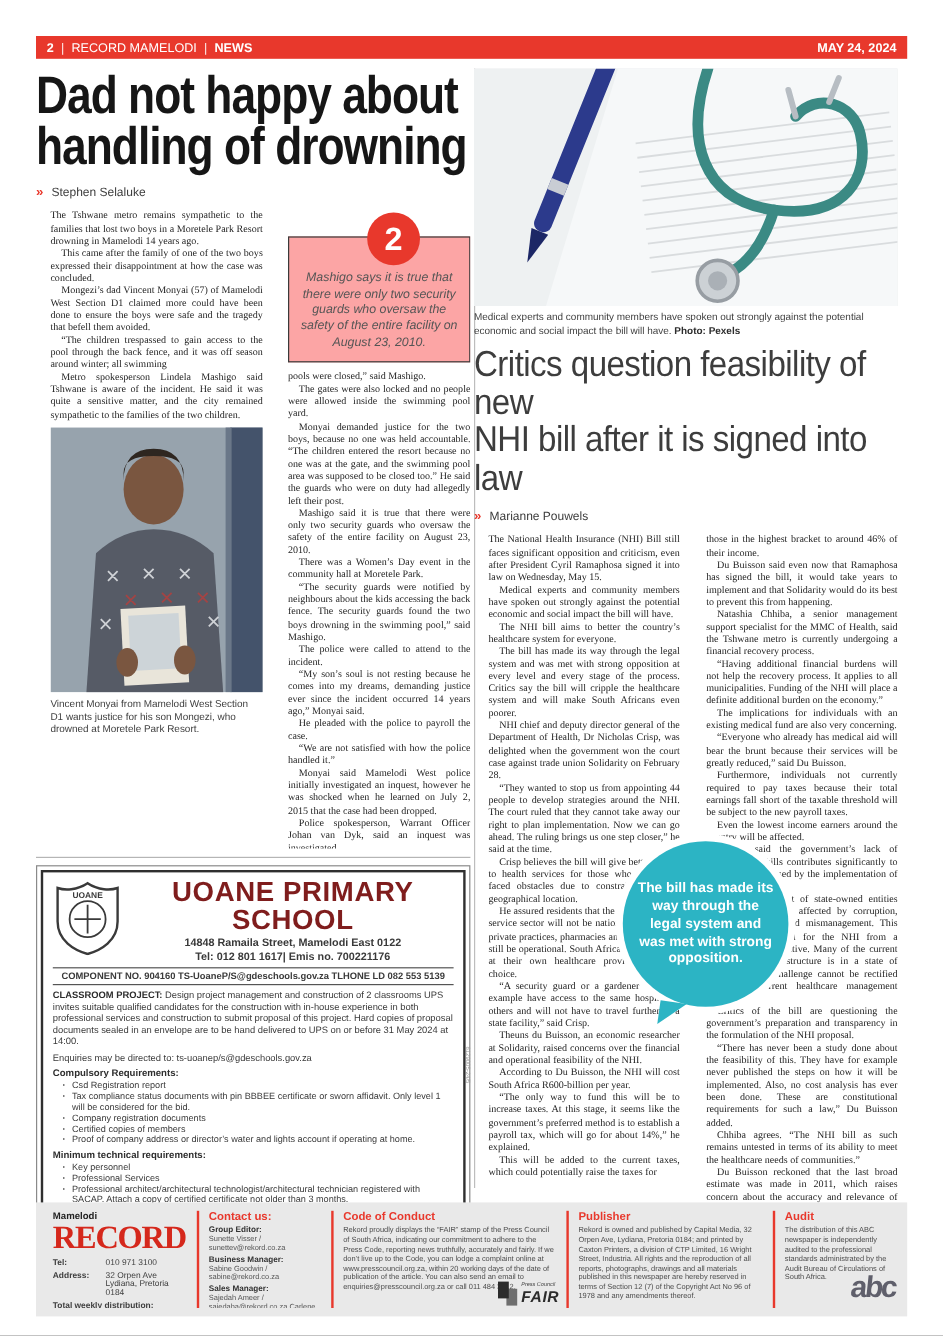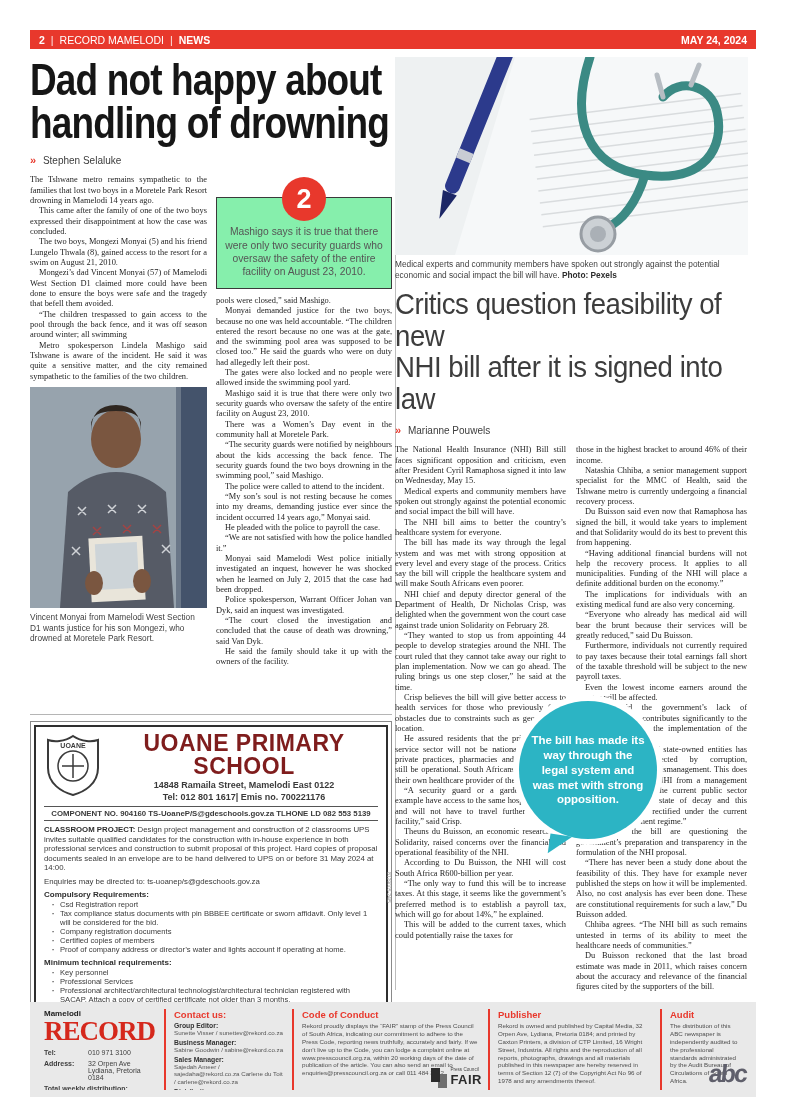--- a/index.html
+++ b/index.html
@@ -14,33 +14,33 @@
   .mh-sep{opacity:.9;}
   .mh-date{margin-left:auto;font-weight:bold;}
   
   .left-article{position:absolute;left:30px;top:59px;width:362px;}
   .hl-wrap{transform:scaleX(.84);transform-origin:0 0;width:120%;}
   .hl-wrap h1{margin:0;font-family:"Liberation Sans",sans-serif;font-weight:bold;font-size:44px;
               line-height:.97;letter-spacing:-1px;color:#161616;}
   .byline{margin:10px 0 0;font-family:"Liberation Sans",sans-serif;font-size:10px;color:#3c3c3c;}
   .byline .chev{color:#e8382c;font-weight:bold;margin-right:4px;font-size:11px;}
   .cols{display:flex;gap:9px;margin-top:9px;height:532px;overflow:hidden;}
-  .col{width:177px;font-size:8.4px;line-height:1.23;text-align:justify;}
+  .col{width:177px;font-size:8.4px;line-height:1.23;text-align:justify;margin-left:12px;}
   .col p{margin:0;text-indent:9px;}
   .paras>p:first-child{text-indent:0;}
   .photo-man{width:177px;height:221px;margin-top:5px;overflow:hidden;}
   .photo-cap,.caption{font-family:"Liberation Sans",sans-serif;font-size:8.3px;line-height:1.28;color:#3f3f3f;
              margin-top:4px;text-align:left;text-indent:0;}
   
   .pq-wrap{position:relative;padding-top:20px;margin:2px 0 7px;}
   .pq-circle{position:absolute;left:66px;top:0;width:44px;height:44px;border-radius:50%;background:#e8382c;
              color:#fff;font-family:"Liberation Sans",sans-serif;font-weight:bold;font-size:27px;
              display:flex;align-items:center;justify-content:center;z-index:2;}
-  .pq-box{border:1.5px solid #3a3a3a;background:#86efac;padding:27px 7px 9px;text-align:center;
-          font-family:"Liberation Sans",sans-serif;font-size:10.3px;line-height:1.3;color:#555;}
+  .pq-box{border:1.5px solid #3a3a3a;background:#fca5a5;padding:27px 7px 9px;text-align:center;
+          font-family:"Liberation Sans",sans-serif;font-size:10.3px;line-height:1.3;color:#555;font-style:italic;}
   .left-rule{border:none;border-top:1px solid #b5b5b5;margin:7px 0 6px;}
   
   .ad-outer{border:1px solid #8a8a8a;padding:3px;position:relative;}
   .ad{border:2px solid #2f2f2f;padding:5px 8px 6px;font-family:"Liberation Sans",sans-serif;color:#3a3a3a;}
   .ad-head{display:flex;align-items:center;gap:8px;}
   .ad-shield{flex:0 0 58px;}
   .ad-title-blk{flex:1;text-align:center;}
   .ad-title{font-size:23px;font-weight:bold;letter-spacing:.5px;color:#7f1d1d;line-height:1;}
   .ad-addr,.ad-tel{font-size:9px;font-weight:bold;margin-top:2px;}
   .ad-comp{border-top:1px solid #555;border-bottom:1px solid #555;font-size:7.8px;font-weight:bold;
@@ -72,34 +72,34 @@
           font-family:"Liberation Sans",sans-serif;font-weight:bold;font-size:11.5px;line-height:1.28;
           padding:12px;box-sizing:border-box;}
   .bubble::after{content:"";position:absolute;bottom:-16px;left:30px;width:0;height:0;
           border-left:22px solid #2cb4c4;border-bottom:20px solid transparent;transform:rotate(8deg);}
   
   .pfooter{position:absolute;left:30px;top:1002px;width:726px;height:95px;background:#e9e9e9;
            display:flex;padding:7px 6px;box-sizing:border-box;font-family:"Liberation Sans",sans-serif;}
   .fcol{padding:0 8px;box-sizing:border-box;position:relative;overflow:hidden;}
   .fcol + .fcol{border-left:2px solid #e8382c;}
   .fcol-brand{width:128px;}
-  .fcol-contact{width:128px;}
+  .fcol-contact{width:112px;}
   .fcol-conduct{width:196px;}
   .fcol-pub{width:172px;}
   .fcol-audit{flex:1;}
   .f-title{color:#e8382c;font-weight:bold;font-size:9.5px;margin:0 0 2px;}
   .f-text{font-size:6.2px;line-height:1.27;color:#4c4c4c;margin:0;}
   .brand-small{font-size:8px;font-weight:bold;color:#222;}
   .brand-big{font-family:"Liberation Serif",serif;font-weight:bold;font-size:27px;color:#d52междуn;}
   .brand-big{color:#d5281c;letter-spacing:-1px;line-height:1;}
   .f-row{display:flex;font-size:7px;color:#3e3e3e;margin-top:4px;}
   .f-row .lbl{font-weight:bold;width:44px;flex:0 0 44px;}
   .c-lbl{font-weight:bold;font-size:6.8px;color:#333;margin:2px 0 0;}
   .c-val{font-size:6.2px;color:#555;margin:0;line-height:1.25;}
-  .fair{position:absolute;right:6px;bottom:2px;display:flex;align-items:flex-start;gap:3px;}
+  .fair{position:absolute;right:6px;bottom:2px;display:flex;align-items:center;gap:3px;font-style:italic;}
   .fair-glyph{width:16px;height:20px;background:
       linear-gradient(#2b2b2b,#2b2b2b) left top/9px 14px no-repeat,
       linear-gradient(#6e6e6e,#6e6e6e) right bottom/9px 14px no-repeat;}
   .fair-txt{line-height:1;}
   .fair-small{font-size:4.6px;color:#444;}
   .fair-big{font-size:13px;font-weight:bold;color:#2b2b2b;letter-spacing:.5px;}
   .cap-media{font-family:"Liberation Serif",serif;font-weight:bold;font-size:13.5px;color:#3a3a44;
              margin:3px 0 0;letter-spacing:.5px;}
   .abc{position:absolute;right:4px;bottom:2px;font-weight:bold;font-size:25px;color:#5f5f6b;
        letter-spacing:-2px;transform:skewX(-6deg);}
@@ -126,21 +126,20 @@
     </div>
     <div class="byline">
       <span class="chev">»</span>
       <span>Stephen Selaluke</span>
     </div>
     <div class="cols">
       <div class="col">
         <div class="paras">
             <p>The Tshwane metro remains sympathetic to the families that lost two boys in a Moretele Park Resort drowning in Mamelodi 14 years ago.</p>
             <p>This came after the family of one of the two boys expressed their disappointment at how the case was concluded.</p>
-            <p>The two boys, Mongezi Monyai (5) and his friend Lungelo Thwala (8), gained access to the resort for a swim on August 21, 2010.</p>
             <p>Mongezi’s dad Vincent Monyai (57) of Mamelodi West Section D1 claimed more could have been done to ensure the boys were safe and the tragedy that befell them avoided.</p>
             <p>“The children trespassed to gain access to the pool through the back fence, and it was off season around winter; all swimming</p>
             <p>Metro spokesperson Lindela Mashigo said Tshwane is aware of the incident. He said it was quite a sensitive matter, and the city remained sympathetic to the families of the two children.</p>
           </div>
         <figure class="photo-man" style="margin:5px 0 0;">
           <svg width="177" height="221" viewBox="0 0 177 221">
             <rect width="177" height="221" fill="#97a3ad"></rect>
             <rect x="150" width="27" height="221" fill="#44536b"></rect>
             <rect x="146" width="5" height="221" fill="#6a7788"></rect>
             <ellipse cx="86" cy="52" rx="25" ry="29" fill="#7a5640"></ellipse>
@@ -161,22 +160,22 @@
         </figure>
         <figcaption class="photo-cap">Vincent Monyai from Mamelodi West Section D1 wants justice for his son Mongezi, who drowned at Moretele Park Resort.</figcaption>
       </div>
       <div class="col">
         <div class="pq-wrap">
           <div class="pq-circle">2</div>
           <div class="pq-box">Mashigo says it is true that there were only two security guards who oversaw the safety of the entire facility on August 23, 2010.</div>
         </div>
         <div class="paras">
             <p>pools were closed,” said Mashigo.</p>
+            <p>The gates were also locked and no people were allowed inside the swimming pool yard.</p>
             <p>Monyai demanded justice for the two boys, because no one was held accountable. “The children entered the resort because no one was at the gate, and the swimming pool area was supposed to be closed too.” He said the guards who were on duty had allegedly left their post.</p>
-            <p>The gates were also locked and no people were allowed inside the swimming pool yard.</p>
             <p>Mashigo said it is true that there were only two security guards who oversaw the safety of the entire facility on August 23, 2010.</p>
             <p>There was a Women’s Day event in the community hall at Moretele Park.</p>
             <p>“The security guards were notified by neighbours about the kids accessing the back fence. The security guards found the two boys drowning in the swimming pool,” said Mashigo.</p>
             <p>The police were called to attend to the incident.</p>
             <p>“My son’s soul is not resting because he comes into my dreams, demanding justice ever since the incident occurred 14 years ago,” Monyai said.</p>
             <p>He pleaded with the police to payroll the case.</p>
             <p>“We are not satisfied with how the police handled it.”</p>
             <p>Monyai said Mamelodi West police initially investigated an inquest, however he was shocked when he learned on July 2, 2015 that the case had been dropped.</p>
             <p>Police spokesperson, Warrant Officer Johan van Dyk, said an inquest was investigated.</p>
             <p>“The court closed the investigation and concluded that the cause of death was drowning,” said Van Dyk.</p>
@@ -284,22 +283,22 @@
           <p>Crisp believes the bill will give better access to health services for those who previously faced obstacles due to constraints such as geographical location.</p>
           <p>He assured residents that the private medical service sector will not be nationalised and that private practices, pharmacies and hospitals will still be operational. South Africans can register at their own healthcare provider of their choice.</p>
           <p>“A security guard or a gardener will, for example have access to the same hospital as others and will not have to travel further to a state facility,” said Crisp.</p>
           <p>Theuns du Buisson, an economic researcher at Solidarity, raised concerns over the financial and operational feasibility of the NHI.</p>
           <p>According to Du Buisson, the NHI will cost South Africa R600-billion per year.</p>
           <p>“The only way to fund this will be to increase taxes. At this stage, it seems like the government’s preferred method is to establish a payroll tax, which will go for about 14%,” he explained.</p>
           <p>This will be added to the current taxes, which could potentially raise the taxes for</p>
         </div>
       <div class="col paras">
           <p>those in the highest bracket to around 46% of their income.</p>
+          <p>Du Buisson said even now that Ramaphosa has signed the bill, it would take years to implement and that Solidarity would do its best to prevent this from happening.</p>
           <p>Natashia Chhiba, a senior management support specialist for the MMC of Health, said the Tshwane metro is currently undergoing a financial recovery process.</p>
-          <p>Du Buisson said even now that Ramaphosa has signed the bill, it would take years to implement and that Solidarity would do its best to prevent this from happening.</p>
           <p>“Having additional financial burdens will not help the recovery process. It applies to all municipalities. Funding of the NHI will place a definite additional burden on the economy.”</p>
           <p>The implications for individuals with an existing medical fund are also very concerning.</p>
           <p>“Everyone who already has medical aid will bear the brunt because their services will be greatly reduced,” said Du Buisson.</p>
           <p>Furthermore, individuals not currently required to pay taxes because their total earnings fall short of the taxable threshold will be subject to the new payroll taxes.</p>
           <p>Even the lowest income earners around the country will be affected.</p>
           <p>Chhiba said the government’s lack of management skills contributes significantly to the challenges raised by the implementation of the NHI.</p>
           <p>“The management of state-owned entities has been negatively affected by corruption, maladministration and mismanagement. This does not bode well for the NHI from a management perspective. Many of the current public sector infrastructure is in a state of decay and this challenge cannot be rectified under the current healthcare management regime.”</p>
           <p>Critics of the bill are questioning the government’s preparation and transparency in the formulation of the NHI proposal.</p>
           <p>“There has never been a study done about the feasibility of this. They have for example never published the steps on how it will be implemented. Also, no cost analysis has ever been done. These are constitutional requirements for such a law,” Du Buisson added.</p>
           <p>Chhiba agrees. “The NHI bill as such remains untested in terms of its ability to meet the healthcare needs of communities.”</p>

